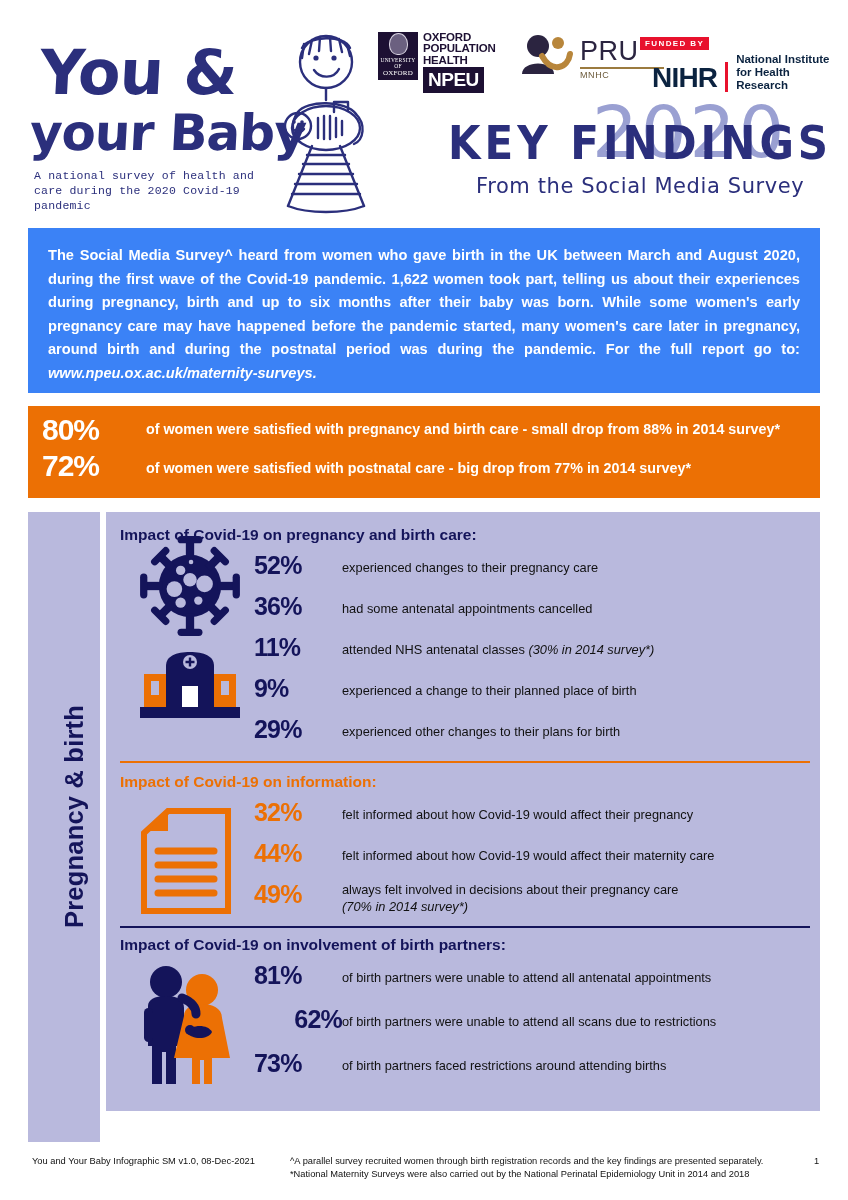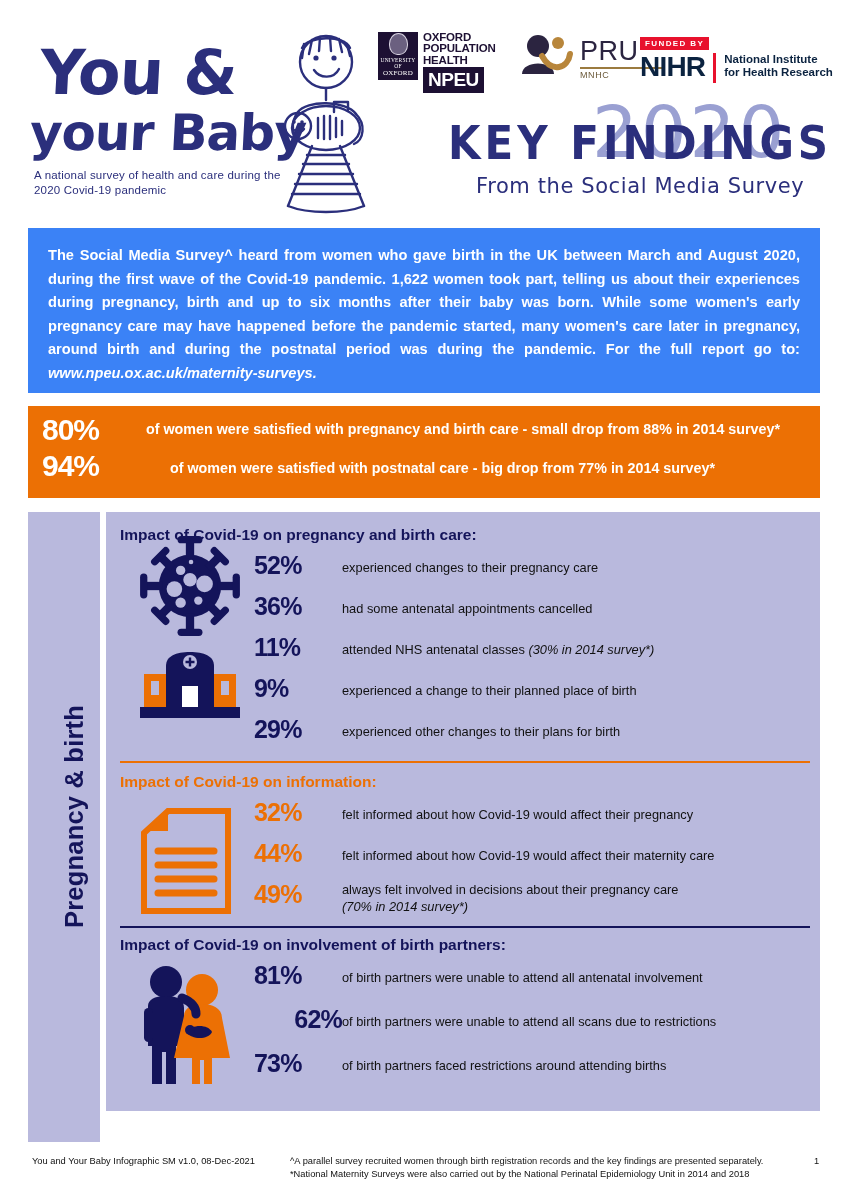--- a/index.html
+++ b/index.html
@@ -5,60 +5,60 @@
   html,body{margin:0;padding:0;background:#fff;}
   body{width:848px;height:1200px;font-family:"Liberation Sans",sans-serif;position:relative;overflow:hidden;}
 
   
   .header{position:absolute;left:0;top:0;width:848px;height:222px;background:#fff;}
 
   .brand{position:absolute;left:22px;top:28px;width:340px;height:185px;}
   .brand-you{position:absolute;left:18px;top:8px;font-family:"DejaVu Sans",sans-serif;font-size:62px;font-weight:700;color:#2b2f7c;letter-spacing:-1px;
     transform:skewX(-3deg);}
   .brand-yourbaby{position:absolute;left:8px;top:76px;font-family:"DejaVu Sans",sans-serif;font-size:50px;font-weight:700;color:#2b2f7c;letter-spacing:-1px;transform:skewX(-3deg);}
-  .brand-sub{position:absolute;left:12px;top:140px;width:250px;font-family:Liberation Sans, sans-serif;font-size:11.5px;line-height:15px;color:#2b2f7c;font-weight:400;letter-spacing:.2px;}
+  .brand-sub{position:absolute;left:12px;top:140px;width:250px;font-family:Liberation Mono, monospace;font-size:11.5px;line-height:15px;color:#2b2f7c;font-weight:400;letter-spacing:.2px;}
   .mum-svg{position:absolute;left:246px;top:6px;}
 
   .logos{position:absolute;left:378px;top:32px;width:460px;height:56px;}
   .logo-npeu{position:absolute;left:0;top:0;display:flex;align-items:flex-start;}
   .ox-crest{width:40px;height:48px;background:#1d1033;display:flex;flex-direction:column;align-items:center;justify-content:flex-end;padding-bottom:3px;box-sizing:border-box;}
   .ox-crest .shield{width:17px;height:20px;border-radius:50% 50% 45% 45%;background:#6b6080;border:1.5px solid #d9d4e2;margin-bottom:2px;}
   .ox-crest .oxtxt{color:#fff;font-size:5.5px;line-height:6px;font-family:"Liberation Serif",serif;text-align:center;letter-spacing:.2px;}
   .oph{margin-left:5px;}
   .oph .l{font-size:11.5px;font-weight:700;line-height:11.3px;color:#1d1033;letter-spacing:-.2px;}
   .npeu-box{margin-top:1px;background:#1d1033;color:#fff;font-size:19px;font-weight:700;line-height:19px;padding:2px 4px 3px 4px;display:inline-block;letter-spacing:-.5px;border:1.5px solid #1d1033;}
 
   .logo-pru{position:absolute;left:140px;top:2px;width:150px;height:50px;}
   .pru-word{position:absolute;left:62px;top:2px;font-size:27px;font-weight:400;color:#2b2440;font-family:"Liberation Sans",sans-serif;letter-spacing:.5px;}
   .pru-rule{position:absolute;left:62px;top:33px;width:84px;height:2px;background:#9b7b3f;}
   .pru-mnhc{position:absolute;left:62px;top:36px;font-size:9px;color:#6b5a3a;letter-spacing:.6px;}
 
   .logo-nihr{position:absolute;left:262px;top:0;width:200px;height:52px;}
   .funded{background:#e8112d;color:#fff;font-size:8px;font-weight:700;letter-spacing:1.4px;padding:2px 5px;display:inline-block;}
-  .nihr-row{display:flex;align-items:flex-start;margin-top:3px;}
+  .nihr-row{display:flex;align-items:flex-end;margin-top:3px;margin-left:12px;}
   .nihr-word{font-size:28px;font-weight:700;color:#0b2340;letter-spacing:-.8px;line-height:28px;}
   .nihr-bar{width:3px;height:30px;background:#e8112d;margin:0 8px;}
   .nihr-sub{font-size:11.5px;font-weight:700;color:#0b2340;line-height:13px;}
 
   .keyfind{position:absolute;left:430px;top:96px;width:408px;height:112px;}
   .kf-2020{position:absolute;left:162px;top:-6px;font-family:"DejaVu Sans",sans-serif;font-size:72px;font-weight:400;color:#9aa0d2;letter-spacing:3px;}
   .kf-main{position:absolute;left:18px;top:22px;font-family:"DejaVu Sans",sans-serif;font-size:42px;font-weight:700;color:#2b2f7c;letter-spacing:4px;transform:scaleY(1.12);}
   .kf-sub{position:absolute;left:46px;top:78px;font-family:"DejaVu Sans",sans-serif;font-size:21px;font-weight:400;color:#2b2f7c;letter-spacing:.6px;}
 
   
   .intro{position:absolute;left:28px;top:228px;width:792px;height:165px;background:#3b82f6;box-sizing:border-box;padding:16px 20px 0 20px;}
   .intro p{margin:0;color:#fff;font-size:14.6px;font-weight:700;line-height:23.5px;text-align:justify;}
   .intro .url{font-style:italic;}
 
   
   .statbox{position:absolute;left:28px;top:406px;width:792px;height:92px;background:#ec7004;box-sizing:border-box;padding:8px 14px;}
   .statrow{display:flex;align-items:flex-start;margin-bottom:4px;}
   .statrow .pct{width:104px;flex:none;color:#fff;font-size:30px;font-weight:700;line-height:32px;letter-spacing:-1px;}
   .statrow .txt{color:#fff;font-size:14.3px;font-weight:700;line-height:19px;padding-top:6px;}
-  .statrow.r2 .txt{padding-top:9px;margin-left:24px;}
+  .statrow.r2 .txt{padding-top:9px;}
 
   
   .panel{position:absolute;left:28px;top:512px;width:792px;height:630px;}
   .sidebar{position:absolute;left:0;top:0;width:72px;height:630px;background:#b9b9dd;}
   .sidebar-label{position:absolute;left:-254px;top:290px;width:600px;text-align:center;transform:rotate(-90deg);font-size:25.5px;font-weight:700;color:#14145a;letter-spacing:.2px;}
   .content{position:absolute;left:78px;top:0;width:714px;height:599px;background:#b9b9dd;box-sizing:border-box;padding:14px 14px 0 14px;}
 
   .sec-title{font-size:15.5px;font-weight:700;color:#14145a;margin:0 0 4px 0;}
   .sec-title.orange{color:#ec7004;}
   .hr-orange{border:0;border-top:2px solid #ec7004;margin:8px 0 10px 0;width:690px;}
@@ -168,21 +168,21 @@
 <div class="intro">
   <p><span>The Social Media Survey^ heard from women who gave birth in the UK between March and August 2020, during the first wave of the Covid-19 pandemic. 1,622 women took part, telling us about their experiences during pregnancy, birth and up to six months after their baby was born. While some women's early pregnancy care may have happened before the pandemic started, many women's care later in pregnancy, around birth and during the postnatal period was during the pandemic. For the full report go to: </span><span class="url">www.npeu.ox.ac.uk/maternity-surveys.</span></p>
 </div>
 
 <div class="statbox">
   <div class="statrow r1">
     <div class="pct">80%</div>
     <div class="txt">of women were satisfied with pregnancy and birth care - small drop from 88% in 2014 survey*</div>
   </div>
   <div class="statrow r2">
-    <div class="pct">94%</div>
+    <div class="pct">72%</div>
     <div class="txt">of women were satisfied with postnatal care - big drop from 77% in 2014 survey*</div>
   </div>
 </div>
 
 <div class="panel">
 
   <div class="sidebar">
     <div class="sidebar-label">Pregnancy &amp; birth</div>
   </div>
 
@@ -319,21 +319,21 @@
           </g>
           <path d="M44 36 C54 40 58 46 58 52" stroke="#14145a" stroke-width="9" fill="none" stroke-linecap="round"></path>
           <path d="M48 70 C54 62 70 62 74 70 C70 78 54 78 48 70 Z" fill="#14145a"></path>
           <circle cx="52" cy="68" r="5" fill="#14145a"></circle>
         </svg>
       </div>
 
       <div class="rows">
         <div class="row" style="min-height:44px;">
           <div class="pct">81%</div>
-          <div class="lbl"><span>of birth partners were unable to attend all antenatal involvement</span></div>
+          <div class="lbl"><span>of birth partners were unable to attend all antenatal appointments</span></div>
         </div>
         <div class="row" style="min-height:44px;text-align:right;">
           <div class="pct">62%</div>
           <div class="lbl"><span>of birth partners were unable to attend all scans due to restrictions</span></div>
         </div>
         <div class="row" style="min-height:44px;">
           <div class="pct">73%</div>
           <div class="lbl"><span>of birth partners faced restrictions around attending births</span></div>
         </div>
       </div>

